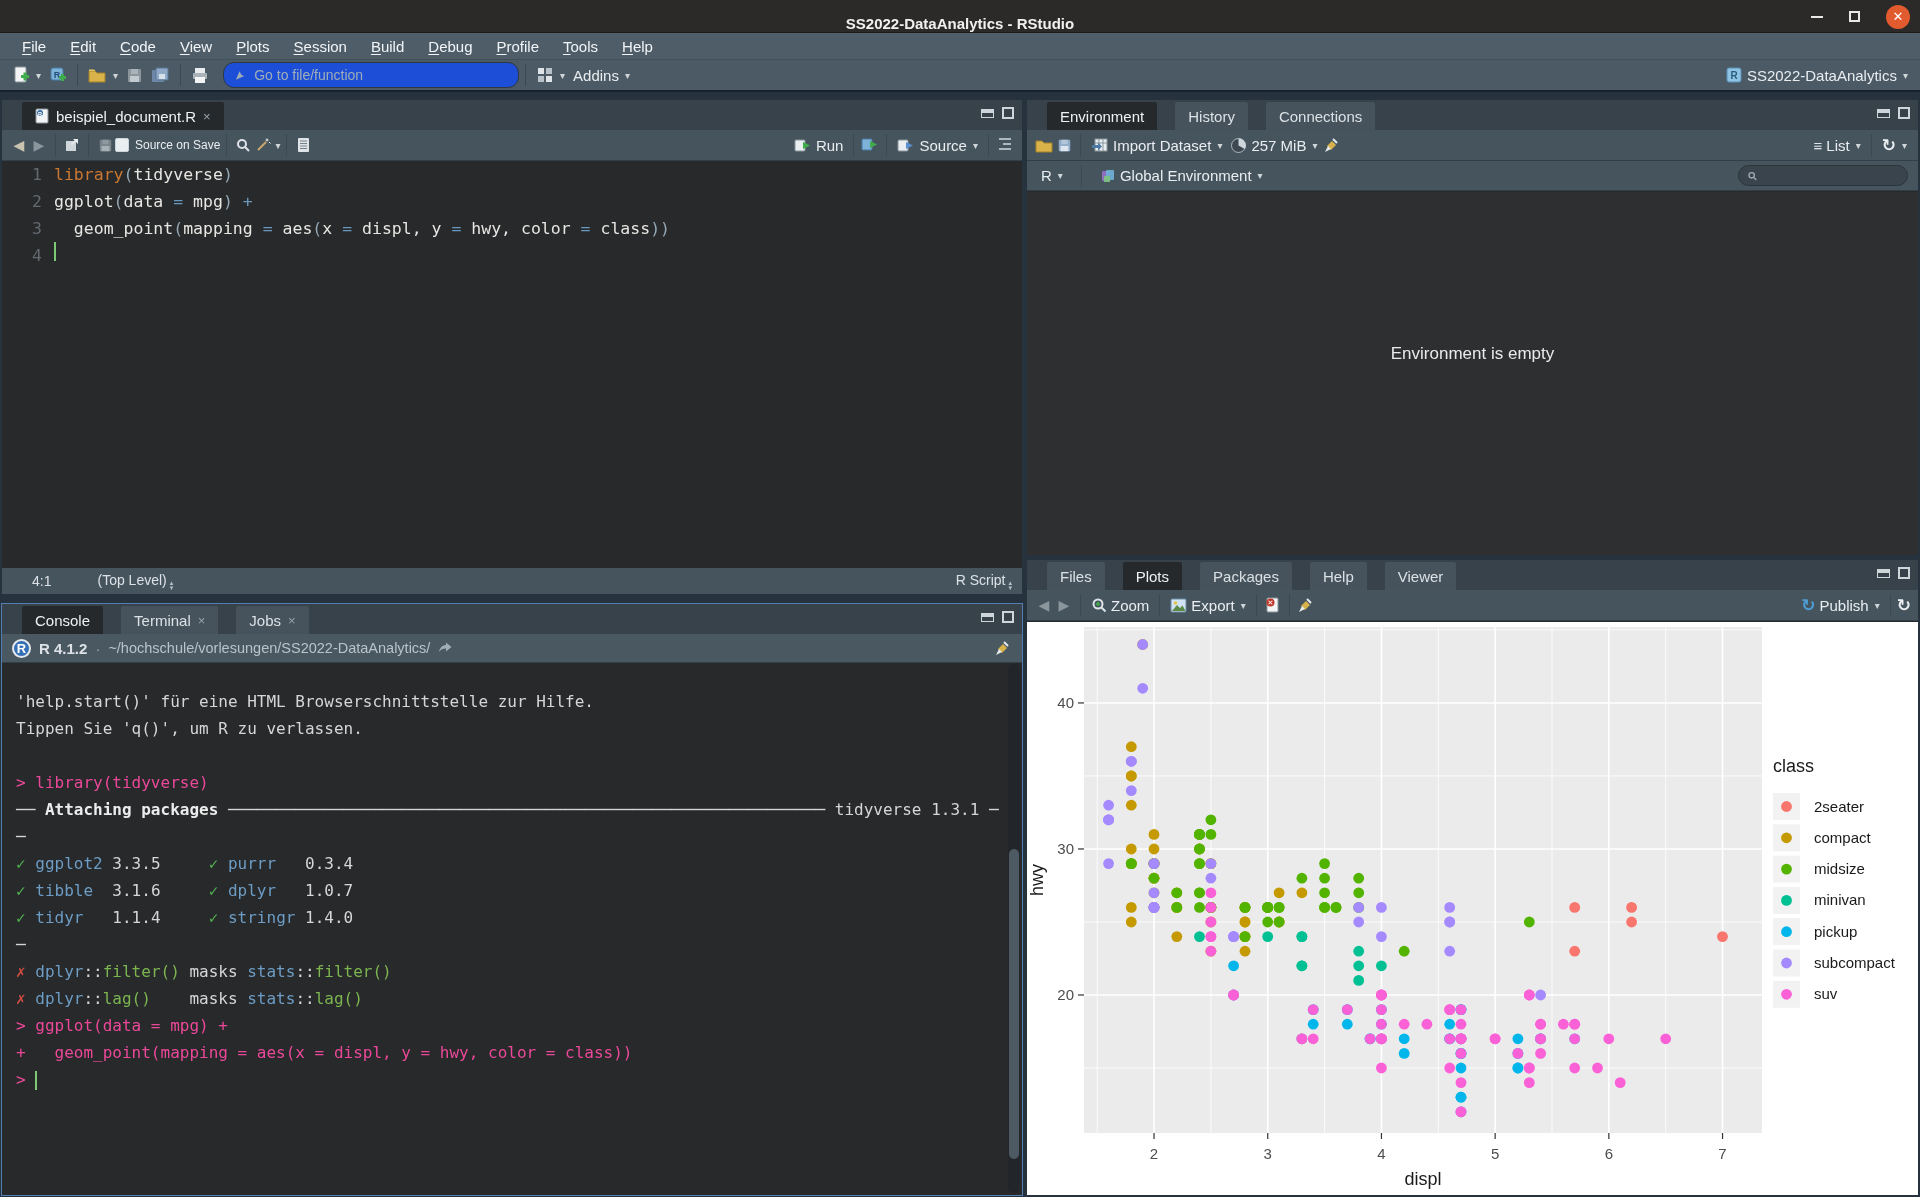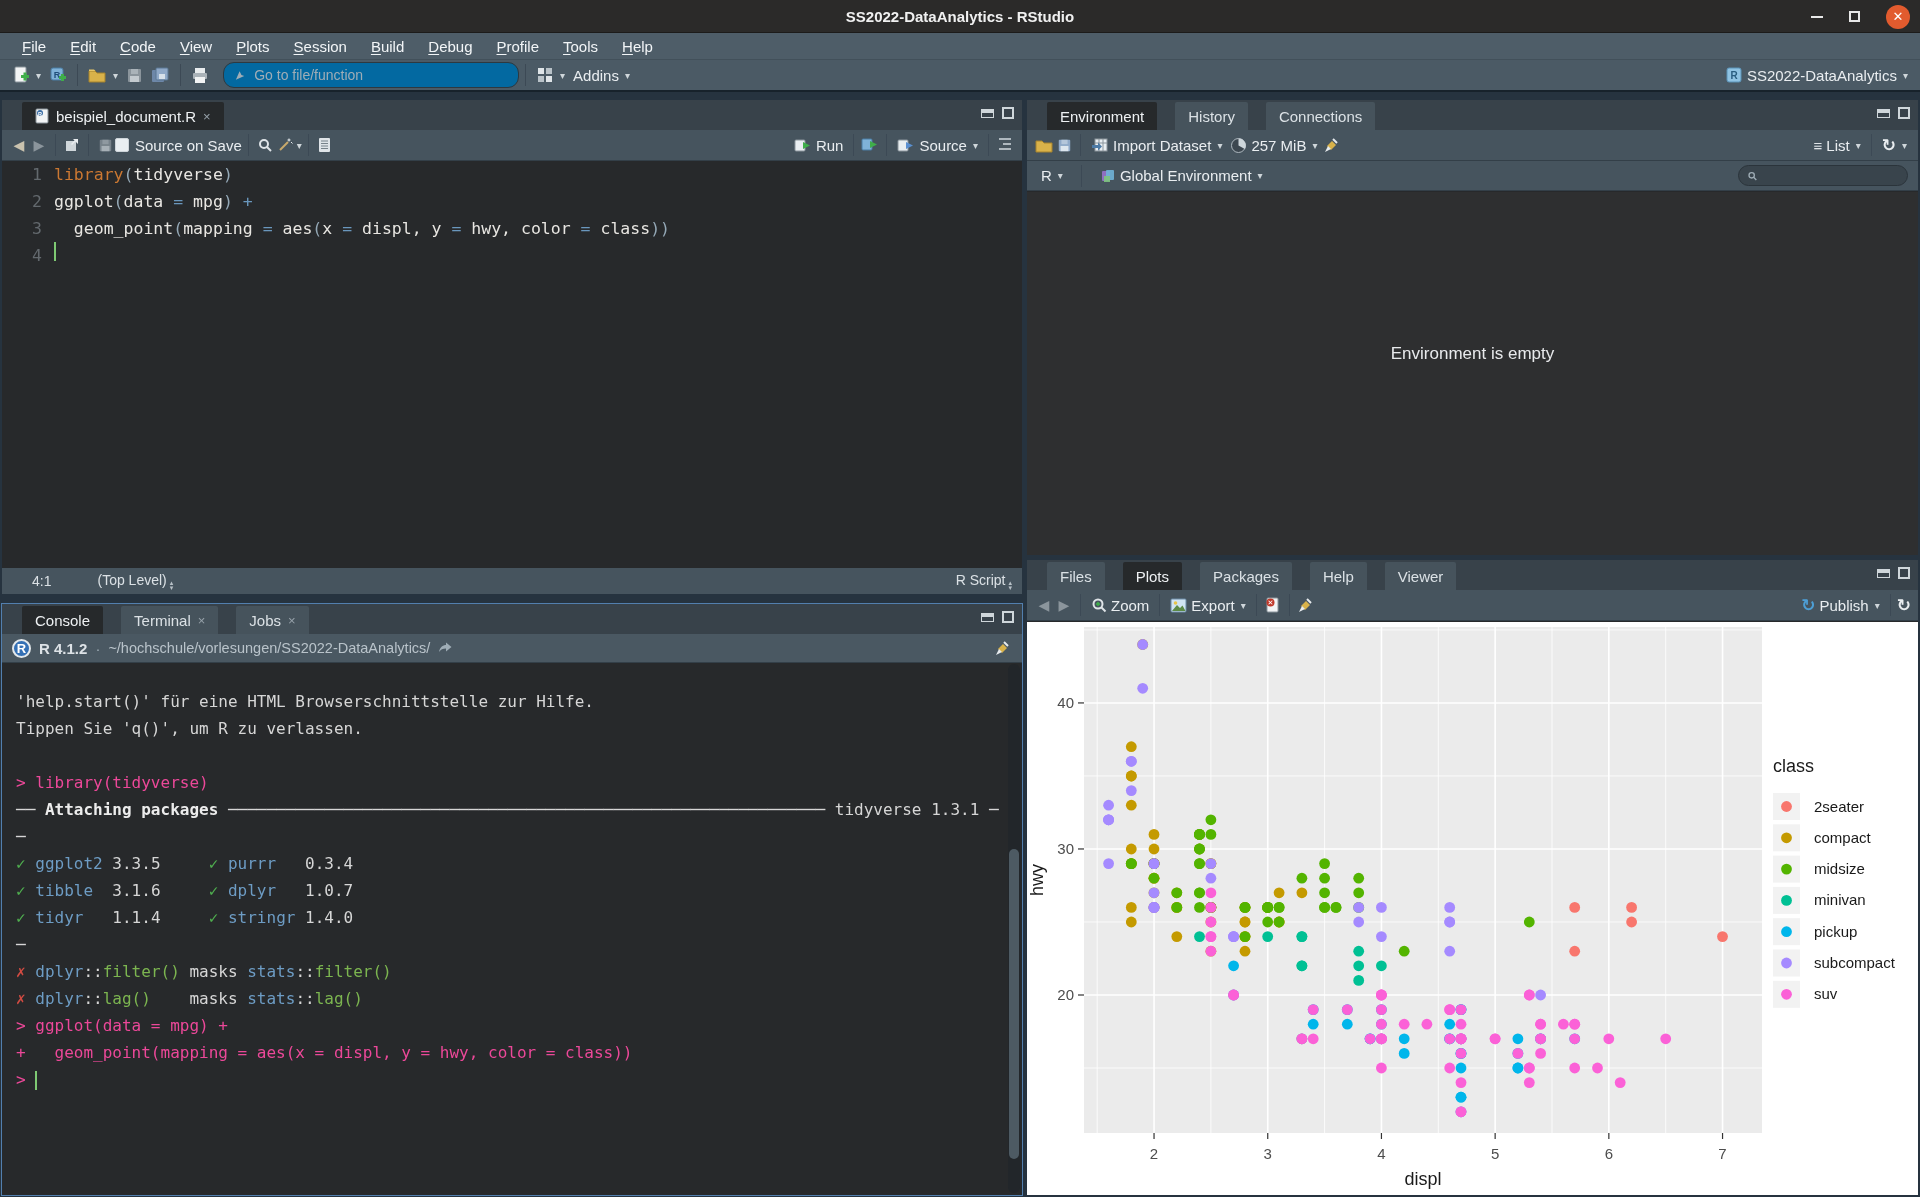--- a/index.html
+++ b/index.html
@@ -1,40 +1,40 @@
 <!DOCTYPE html>
 <html><head>
 <meta charset="utf-8">
 <style>
   html,body{margin:0;padding:0;background:#10161c;}
   *{box-sizing:border-box;}
   .app{position:relative;width:1920px;height:1197px;overflow:hidden;
        font-family:"Liberation Sans","DejaVu Sans",sans-serif;color:#dde2e6;background:#26333f;}
   
   .titlebar{position:absolute;left:0;top:0;width:1920px;height:33px;background:#2b2a29;
-            display:flex;align-items:center;justify-content:center;border-bottom:1px solid #1c1b1a;}
+            display:flex;align-items:flex-end;justify-content:center;border-bottom:1px solid #1c1b1a;}
   .titlebar .title{font-size:15px;font-weight:bold;color:#f0f0f0;}
   .wctrl{position:absolute;right:10px;top:0;height:33px;display:flex;align-items:center;gap:26px;}
   .wc-min,.wc-max{color:#e8e8e8;font-size:14px;line-height:14px;}
   .wc-max{border:2px solid #e8e8e8;width:11px;height:11px;}
   .wc-min{width:12px;height:2px;background:#e8e8e8;}
   .wc-close{width:24px;height:24px;border-radius:50%;background:#e25b2e;color:#fff;font-size:13px;
             display:flex;align-items:center;justify-content:center;font-weight:bold;}
   
   .menubar{position:absolute;left:0;top:33px;width:1920px;height:27px;background:#4e5d68;
            display:flex;align-items:center;padding-left:12px;gap:4px;border-bottom:1px solid #42505a;}
   .menu-item{font-size:15px;color:#f2f5f7;padding:2px 10px;}
   .menu-item u{text-decoration:underline;text-underline-offset:2px;}
   .toolbar{position:absolute;left:0;top:60px;width:1920px;height:32px;background:#4b5a65;
            display:flex;align-items:center;padding:0 8px;border-bottom:2px solid #17222b;}
   .tb-sep{width:1px;height:22px;background:#3c4955;margin:0 6px;}
   .tb-btn{display:flex;align-items:center;gap:4px;padding:2px 4px;color:#e9edf0;font-size:15px;}
   .caret{font-size:10px;color:#cfd6da;margin-left:2px;}
   .goto-box{display:flex;align-items:center;gap:6px;width:296px;height:23px;margin-left:10px;
-            background:#0369a1;border:1px solid #2e3940;border-radius:11px;padding:12px 10px;}
+            background:#1d4ed8;border:1px solid #2e3940;border-radius:11px;padding:12px 10px;}
   .goto-box input{background:transparent;border:none;outline:none;color:#c3ccd2;font-size:14px;
             font-family:"Liberation Sans",sans-serif;width:100%;}
   .goto-box input::placeholder{color:#9fadb6;}
   .tb-right{margin-left:auto;display:flex;align-items:center;gap:6px;}
   
   .pane{position:absolute;background:#27292b;}
   .tabstrip{height:30px;background:#38424a;display:flex;align-items:flex-end;padding-left:4px;position:relative;}
   .tab{height:28px;display:flex;align-items:center;gap:7px;padding:0 13px;font-size:15px;
        background:#46535c;color:#dbe1e5;margin-right:2px;border-radius:2px 2px 0 0;margin-left:16px;}
   .tab.active{background:#26292b;color:#eef1f3;}
@@ -74,21 +74,21 @@
   
   .envrow2{height:30px;background:#46545e;display:flex;align-items:center;gap:8px;padding:0 10px;
            font-size:15px;border-bottom:1px solid #333f48;}
   .env-search{margin-left:auto;width:170px;height:21px;background:#39444c;border:1px solid #2b343b;
               border-radius:11px;display:flex;align-items:center;padding:0 8px;gap:6px;}
   .env-empty{position:absolute;left:0;right:0;top:152px;text-align:center;font-size:17px;color:#e8eaec;}
   .envbody{position:absolute;left:0;right:0;top:92px;bottom:0;background:#2e2f30;}
   
   .plotbody{position:absolute;left:0;right:0;top:62px;bottom:0;background:#ffffff;}
   .chk{width:14px;height:14px;border:1px solid #cdd4d9;background:#e9eef1;border-radius:2px;margin-right:6px;}
-  .btn-label{font-size:15px;color:#e9edf0;}
+  .btn-label{font-size:12px;color:#e9edf0;}
   svg.icsvg{display:block;}
 </style>
 </head>
 <body>
 
 <div class="app">
 
   <div class="titlebar">
     <span class="title">SS2022-DataAnalytics - RStudio</span>
     <div class="wctrl">

